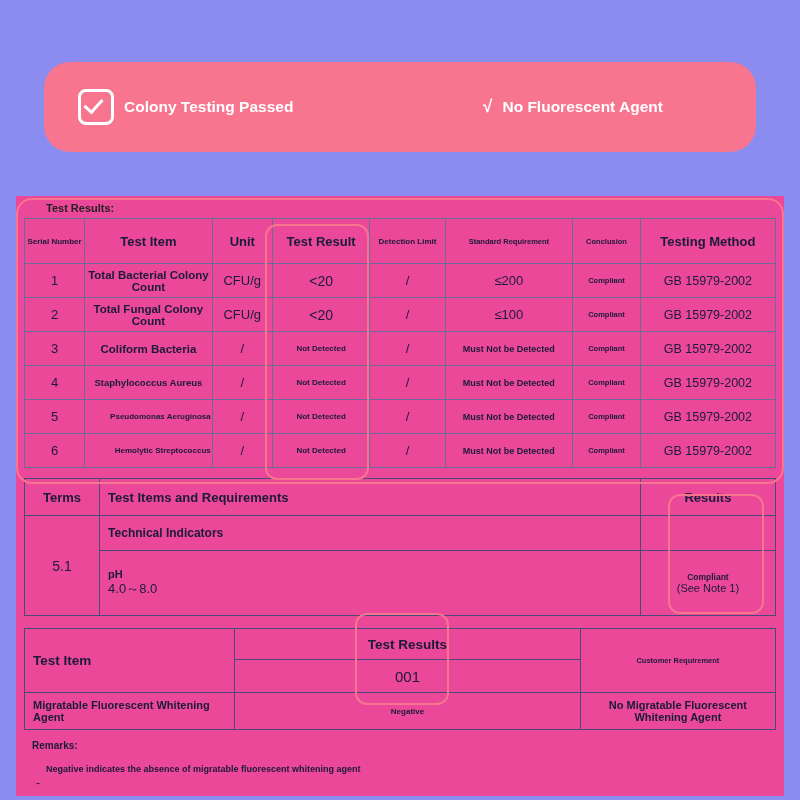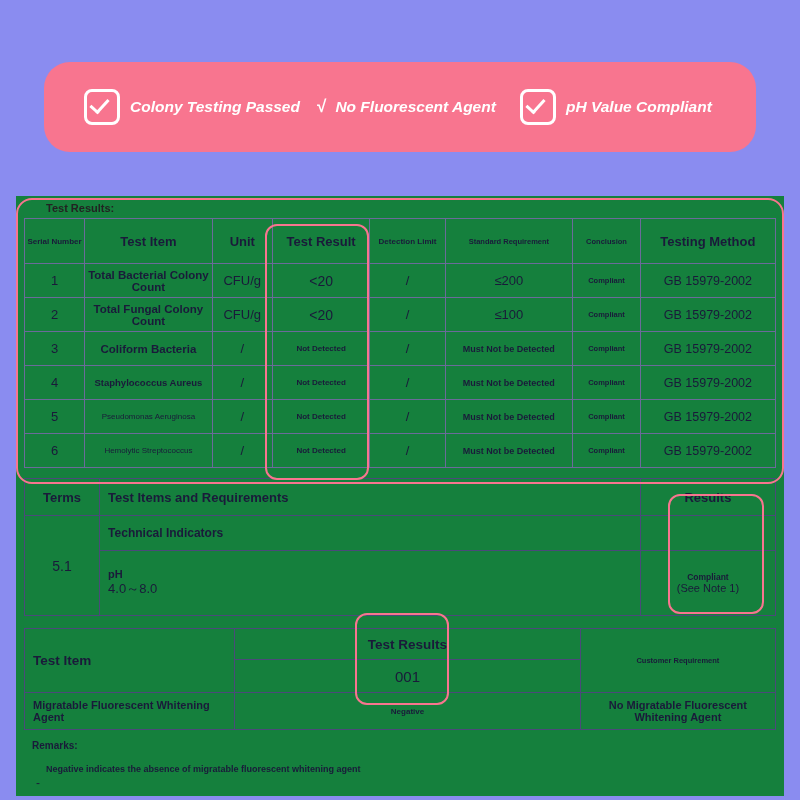--- a/index.html
+++ b/index.html
@@ -19,22 +19,21 @@
   .banner {
     position: absolute;
     left: 44px;
     top: 62px;
     width: 712px;
     height: 90px;
     background: #f8758f;
     border-radius: 26px;
     display: flex;
     box-sizing: border-box;
-    padding: 0 24px;
-    font-style: italic;
+    padding: 0 18px;
   }
   .banner-item {
     display: flex;
     align-items: center;
     flex: 1;
     justify-content: center;
     gap: 10px;
   }
   .banner-item.first { justify-content: flex-start; padding-left: 16px; }
   .banner-item.last { justify-content: flex-start; padding-left: 8px; }
@@ -70,21 +69,21 @@
     white-space: nowrap;
   }
 
   
   .sheet {
     position: absolute;
     left: 16px;
     top: 196px;
     width: 768px;
     height: 600px;
-    background: #15803d;
+    background: #ec4899;
     box-sizing: border-box;
   }
 
   .sec-title {
     font-size: 11px;
     color: #222;
     padding: 6px 0 4px 30px;
     font-weight: bold;
   }
 
@@ -102,21 +101,21 @@
   }
   .main { margin: 0 8px; width: calc(100% - 16px); }
 
   .hdr { font-size: 13px; font-weight: bold; height: 40px; margin-left: 12px; }
   .hdr.small { font-size: 8px; font-weight: bold; }
   .hdr.tiny { font-size: 7.5px; font-weight: bold; }
   .row { height: 34px; }
   .c-serial { font-size: 13px; }
   .c-item { font-size: 11.5px; font-weight: bold; }
   .c-item.sm { font-size: 9.5px; font-weight: bold; }
-  .c-item.xs { font-size: 8px; font-weight: normal; }
+  .c-item.xs { font-size: 8px; font-weight: bold; text-align: right; }
   .c-unit { font-size: 13px; }
   .c-res { font-size: 14px; }
   .c-res.sm { font-size: 8px; font-weight: bold; }
   .c-std { font-size: 13px; }
   .c-std.sm { font-size: 9px; font-weight: bold; }
   .c-con { font-size: 7.5px; font-weight: bold; }
   .c-method { font-size: 12.5px; }
 
   
   .terms { margin: 10px 8px 0 8px; width: calc(100% - 16px); }
@@ -190,24 +189,20 @@
 <body>
 
 <div class="banner">
   <div class="banner-item first">
     <span class="chk"></span>
     <span class="banner-label">Colony Testing Passed</span>
   </div>
   <div class="banner-item">
     <span class="tick-text">√</span>
     <span class="banner-label">No Fluorescent Agent</span>
-  </div>
-  <div class="banner-item last">
-    <span class="chk"></span>
-    <span class="banner-label">pH Value Compliant</span>
   </div>
 </div>
 
 <div class="sheet">
 
   <div class="sec-title">Test Results:</div>
 
   <table class="main">
     <colgroup>
       <col style="width:8%">

